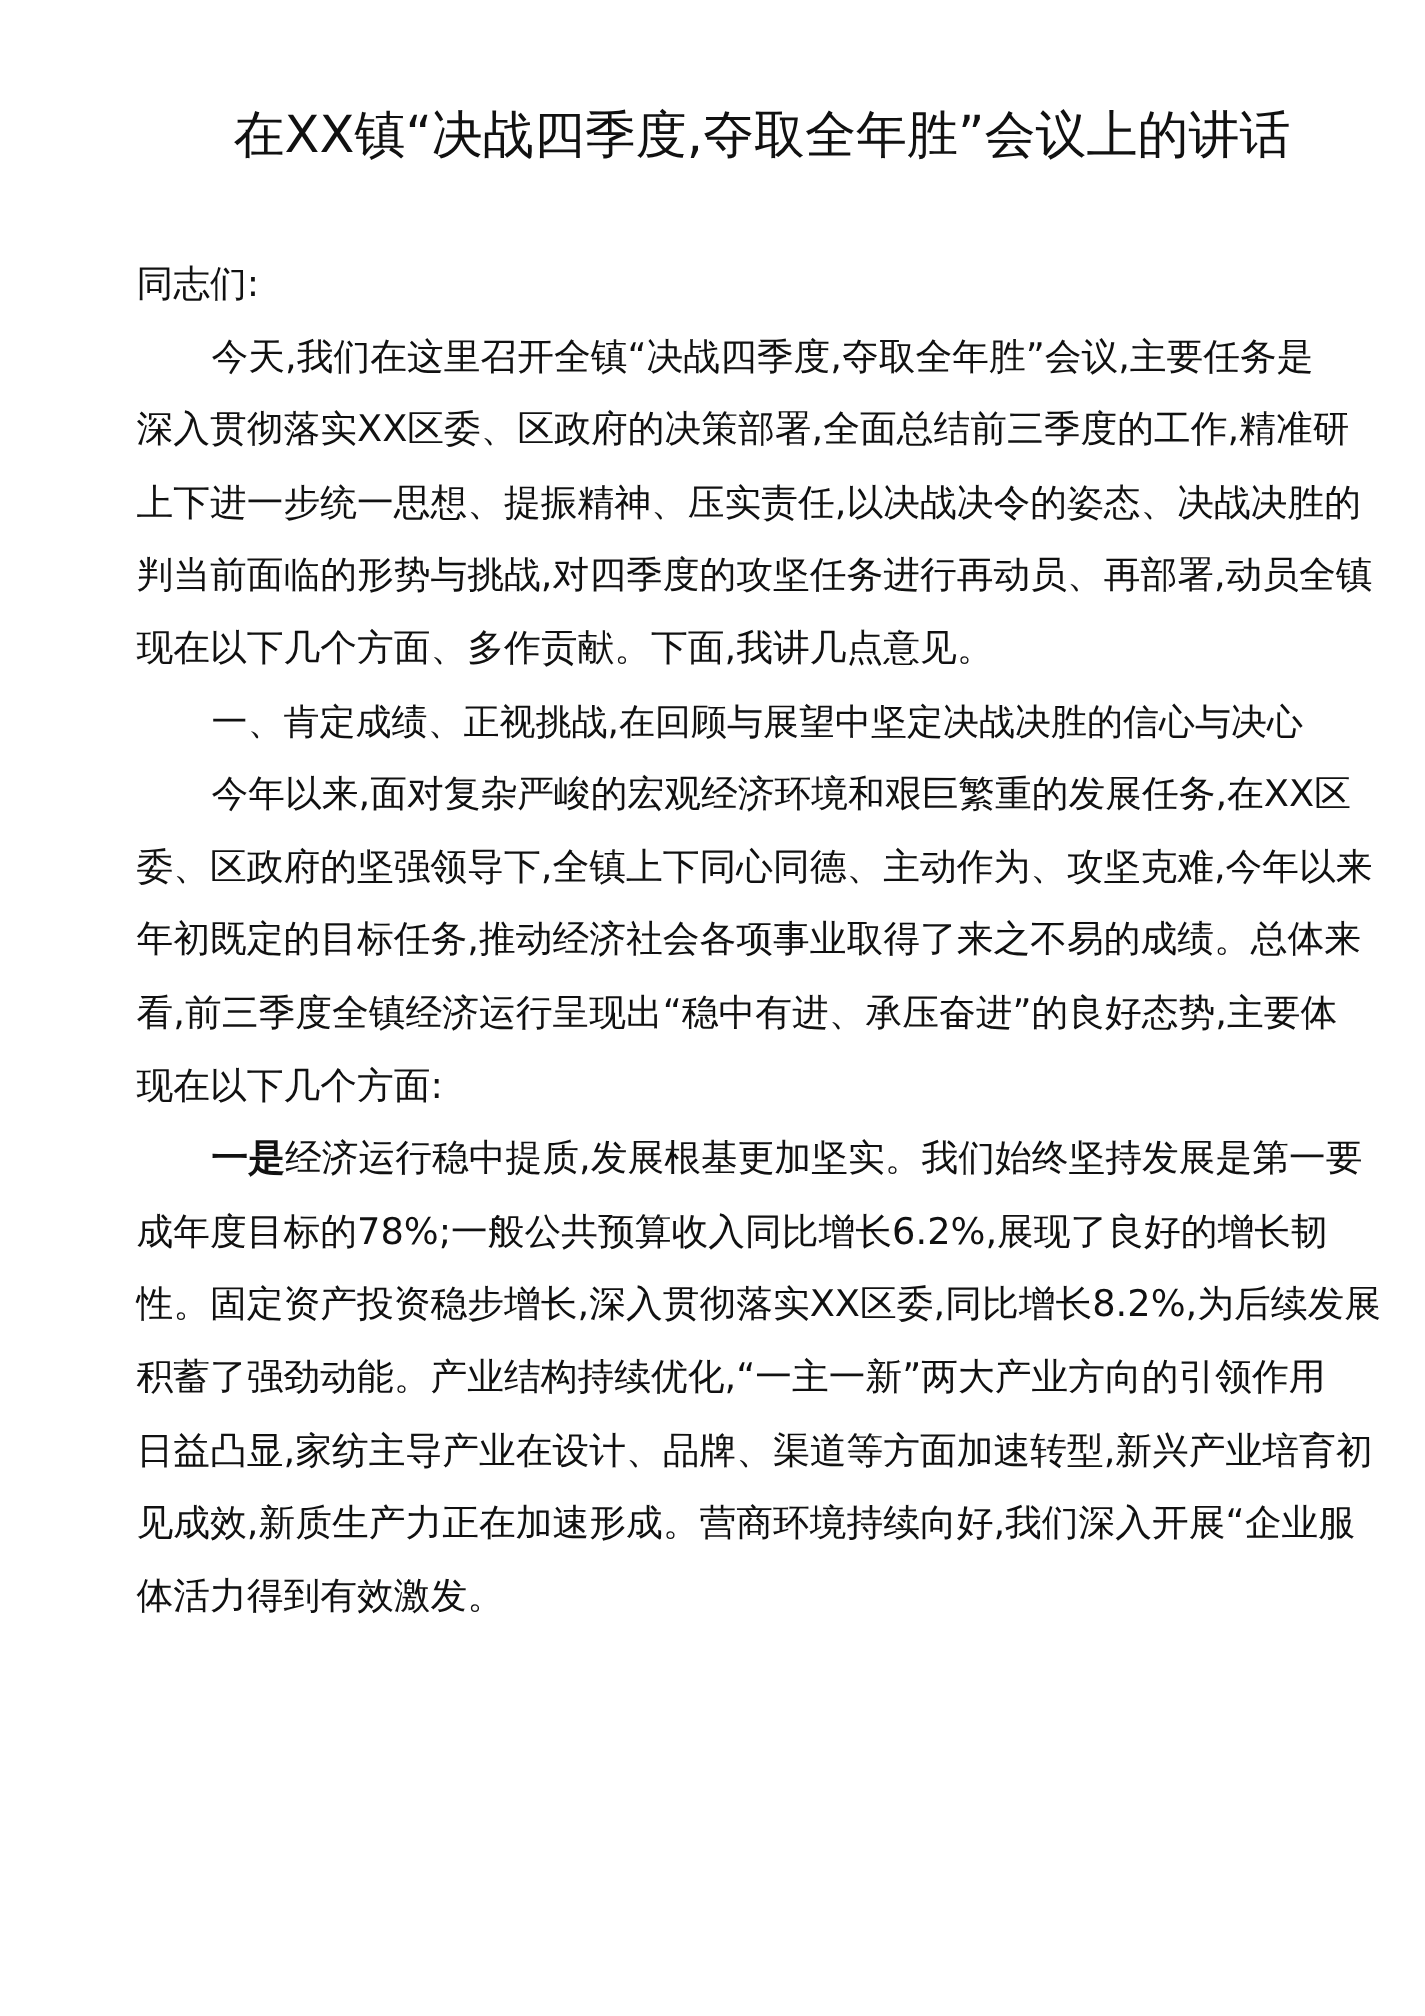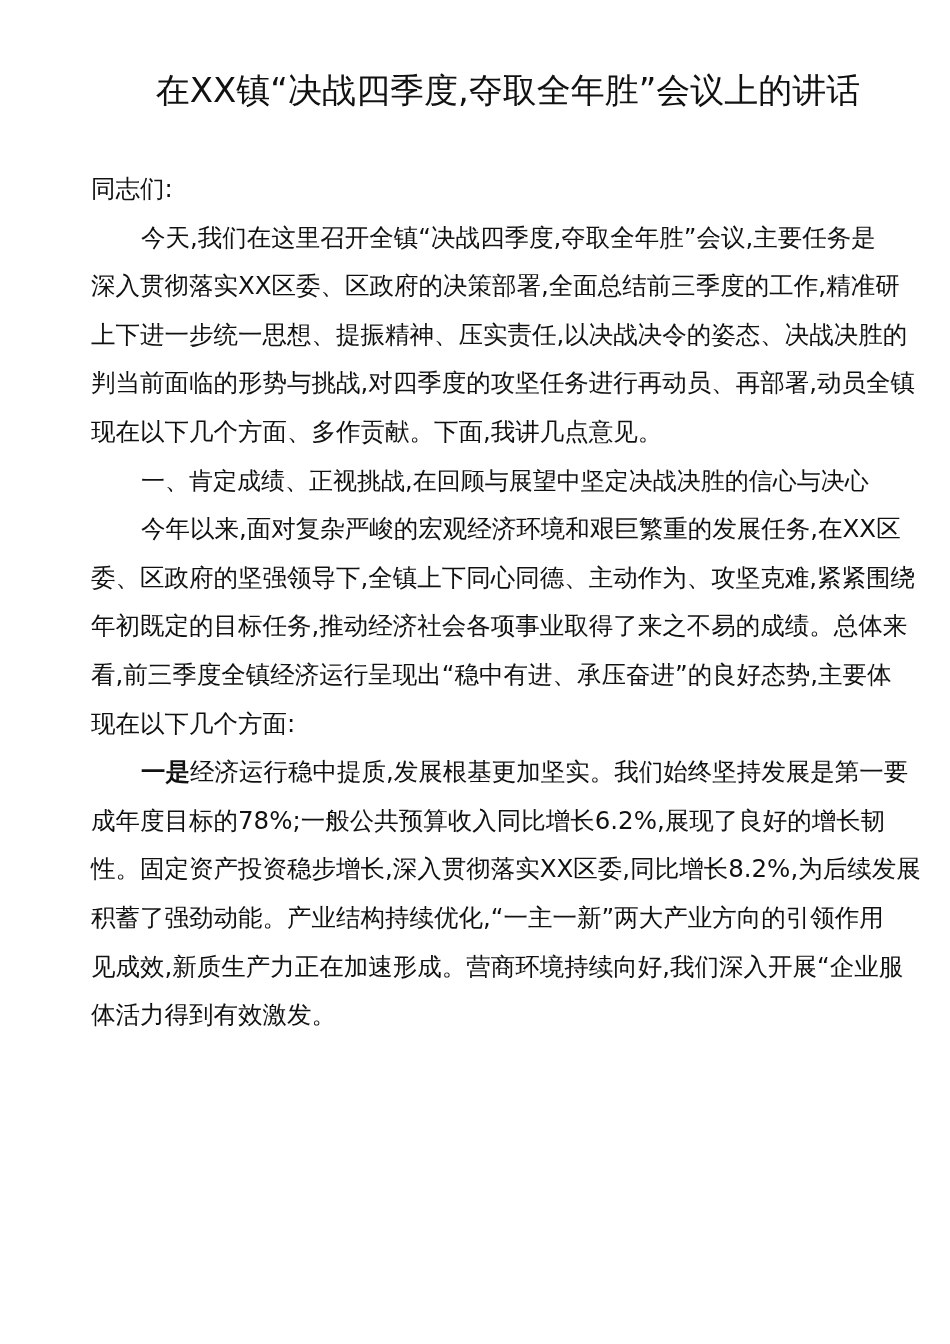--- a/index.html
+++ b/index.html
@@ -82,29 +82,30 @@
       <span class="line">判当前面临的形势与挑战,对四季度的攻坚任务进行再动员、再部署,动员全镇</span>
       <span class="line">现在以下几个方面、多作贡献。下面,我讲几点意见。</span>
     </p>
 
     <p class="para">
       <span class="line heading-1" style="padding-left:50px">一、肯定成绩、正视挑战,在回顾与展望中坚定决战决胜的信心与决心</span>
     </p>
 
     <p class="para">
       <span class="line" style="padding-left:50px">今年以来,面对复杂严峻的宏观经济环境和艰巨繁重的发展任务,在XX区</span>
-      <span class="line">委、区政府的坚强领导下,全镇上下同心同德、主动作为、攻坚克难,紧紧围绕</span>
+      <span class="line">委、区政府的坚强领导下,全镇上下同心同德、主动作为、攻坚克难,今年以来</span>
       <span class="line">年初既定的目标任务,推动经济社会各项事业取得了来之不易的成绩。总体来</span>
       <span class="line">看,前三季度全镇经济运行呈现出“稳中有进、承压奋进”的良好态势,主要体</span>
       <span class="line">现在以下几个方面:</span>
     </p>
 
     <p class="para">
       <span class="line" style="padding-left:50px"><strong class="lead">一是</strong><span>经济运行稳中提质,发展根基更加坚实。我们始终坚持发展是第一要</span></span>
       <span class="line">成年度目标的78%;一般公共预算收入同比增长6.2%,展现了良好的增长韧</span>
       <span class="line">性。固定资产投资稳步增长,深入贯彻落实XX区委,同比增长8.2%,为后续发展</span>
       <span class="line">积蓄了强劲动能。产业结构持续优化,“一主一新”两大产业方向的引领作用</span>
+      <span class="line">日益凸显,家纺主导产业在设计、品牌、渠道等方面加速转型,新兴产业培育初</span>
       <span class="line">见成效,新质生产力正在加速形成。营商环境持续向好,我们深入开展“企业服</span>
       <span class="line">体活力得到有效激发。</span>
     </p>
 
   </div>
 </div>
 
 </body></html>

